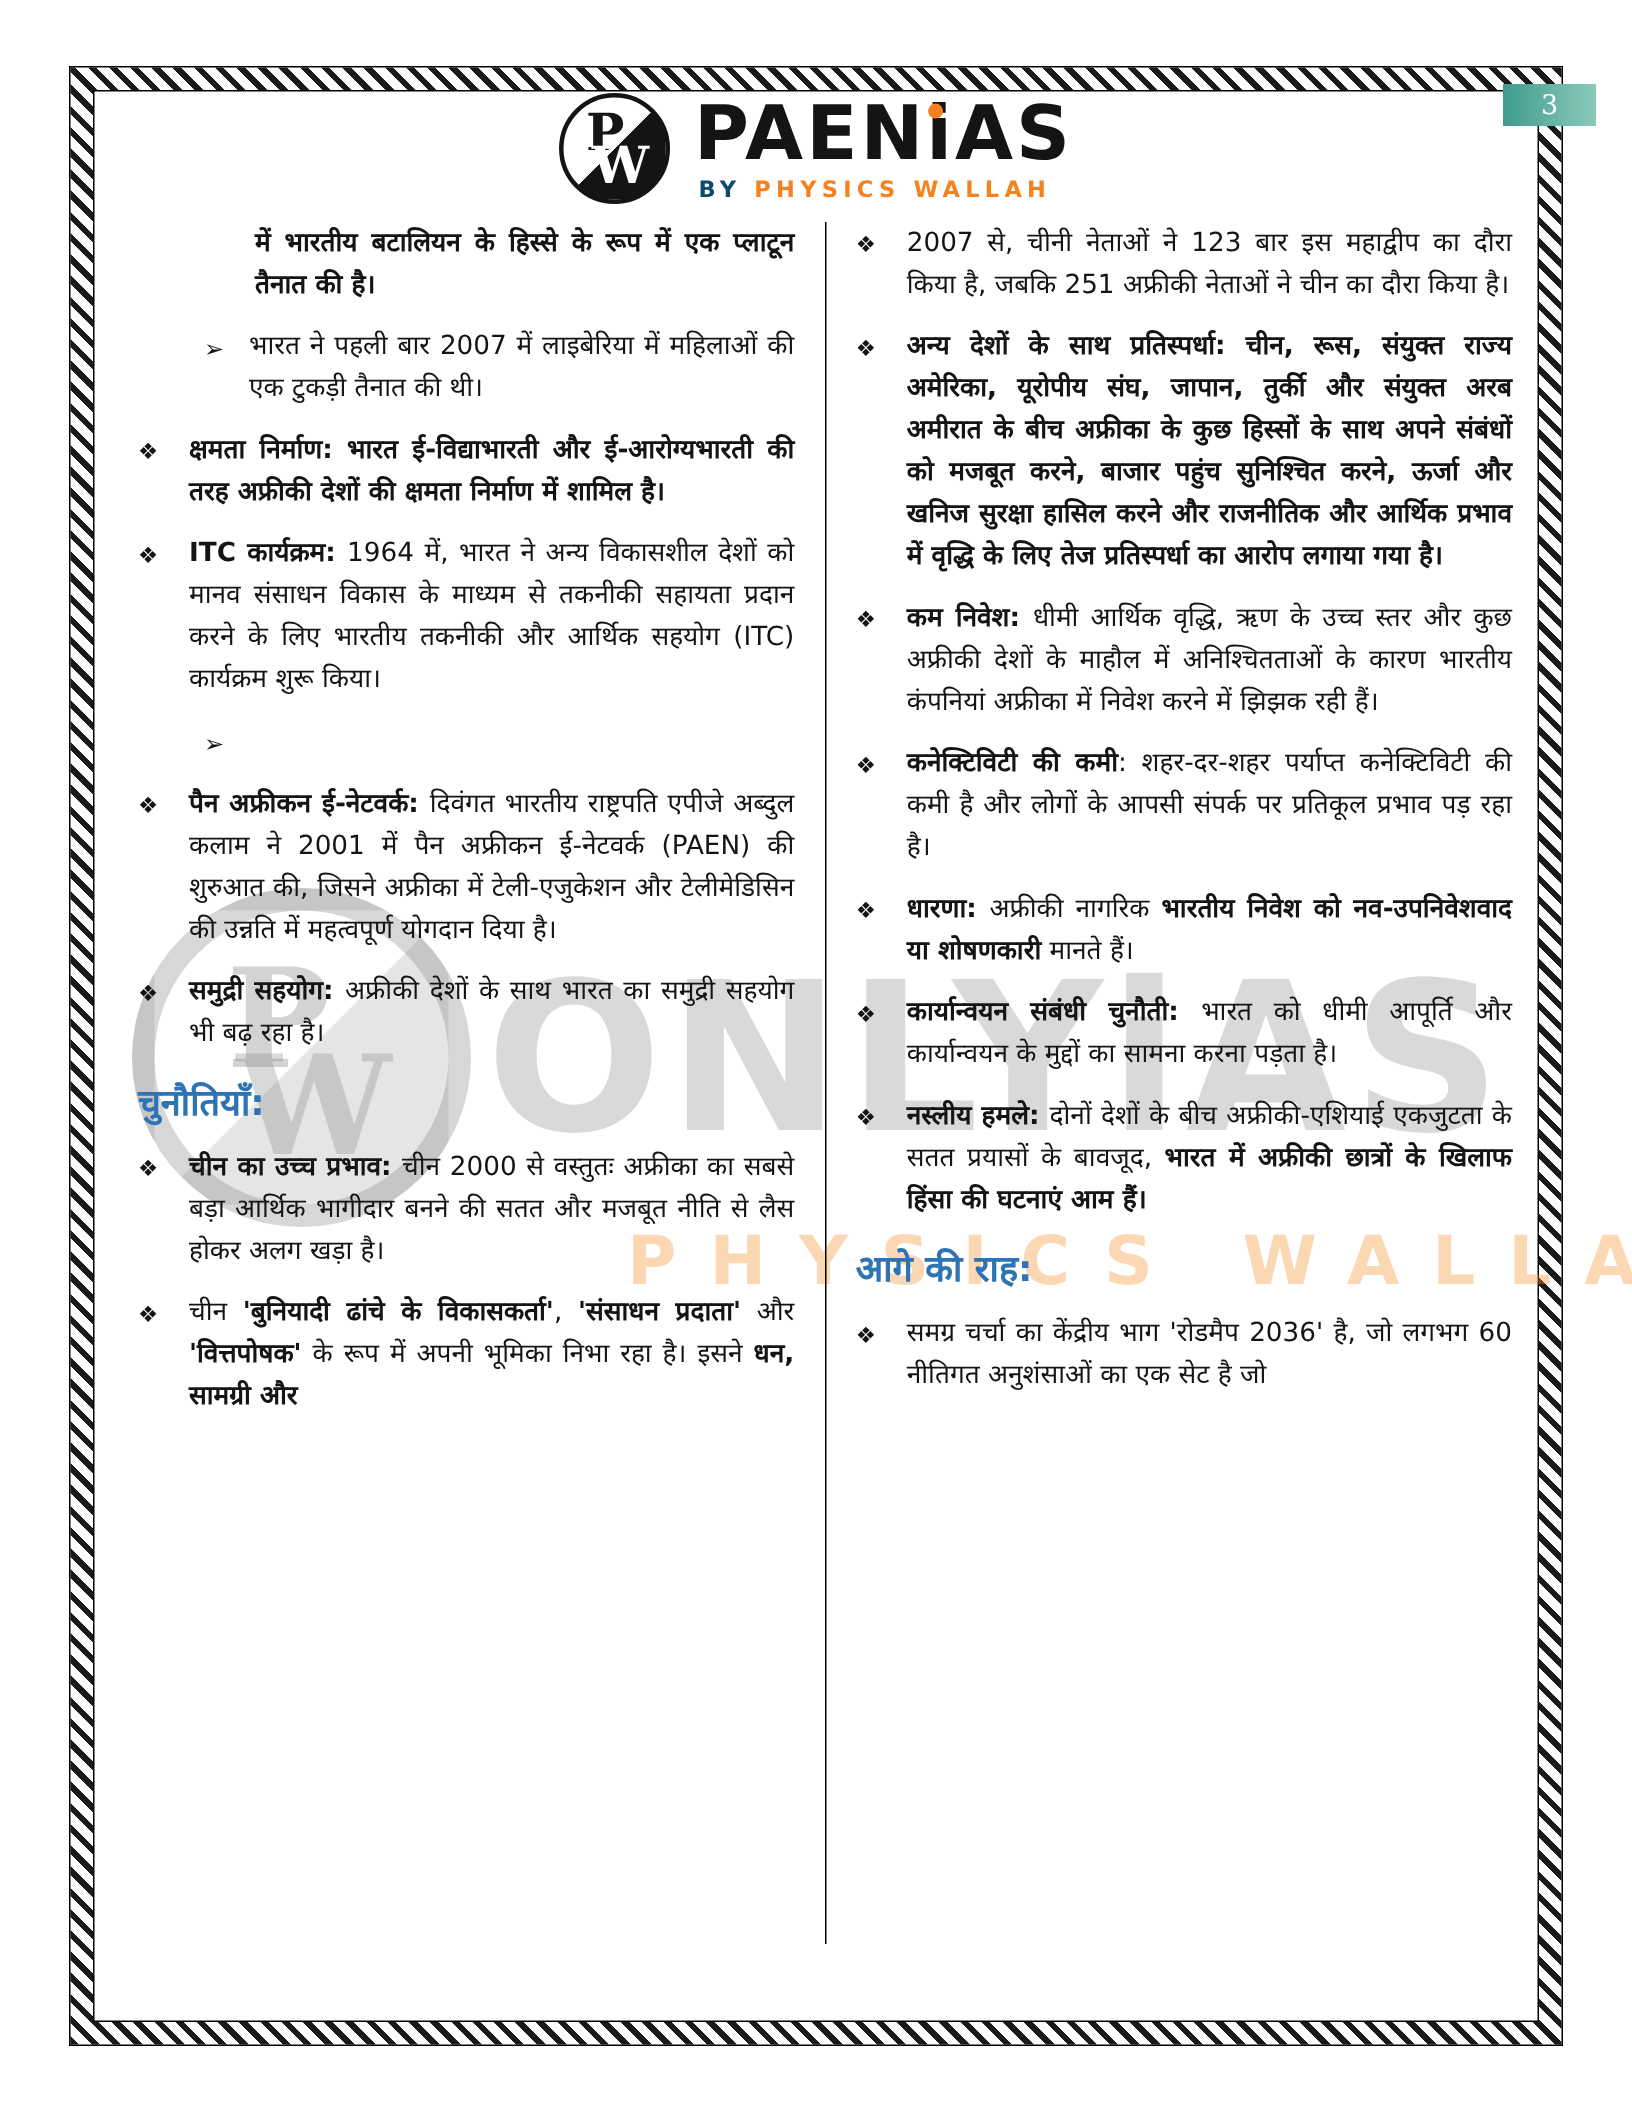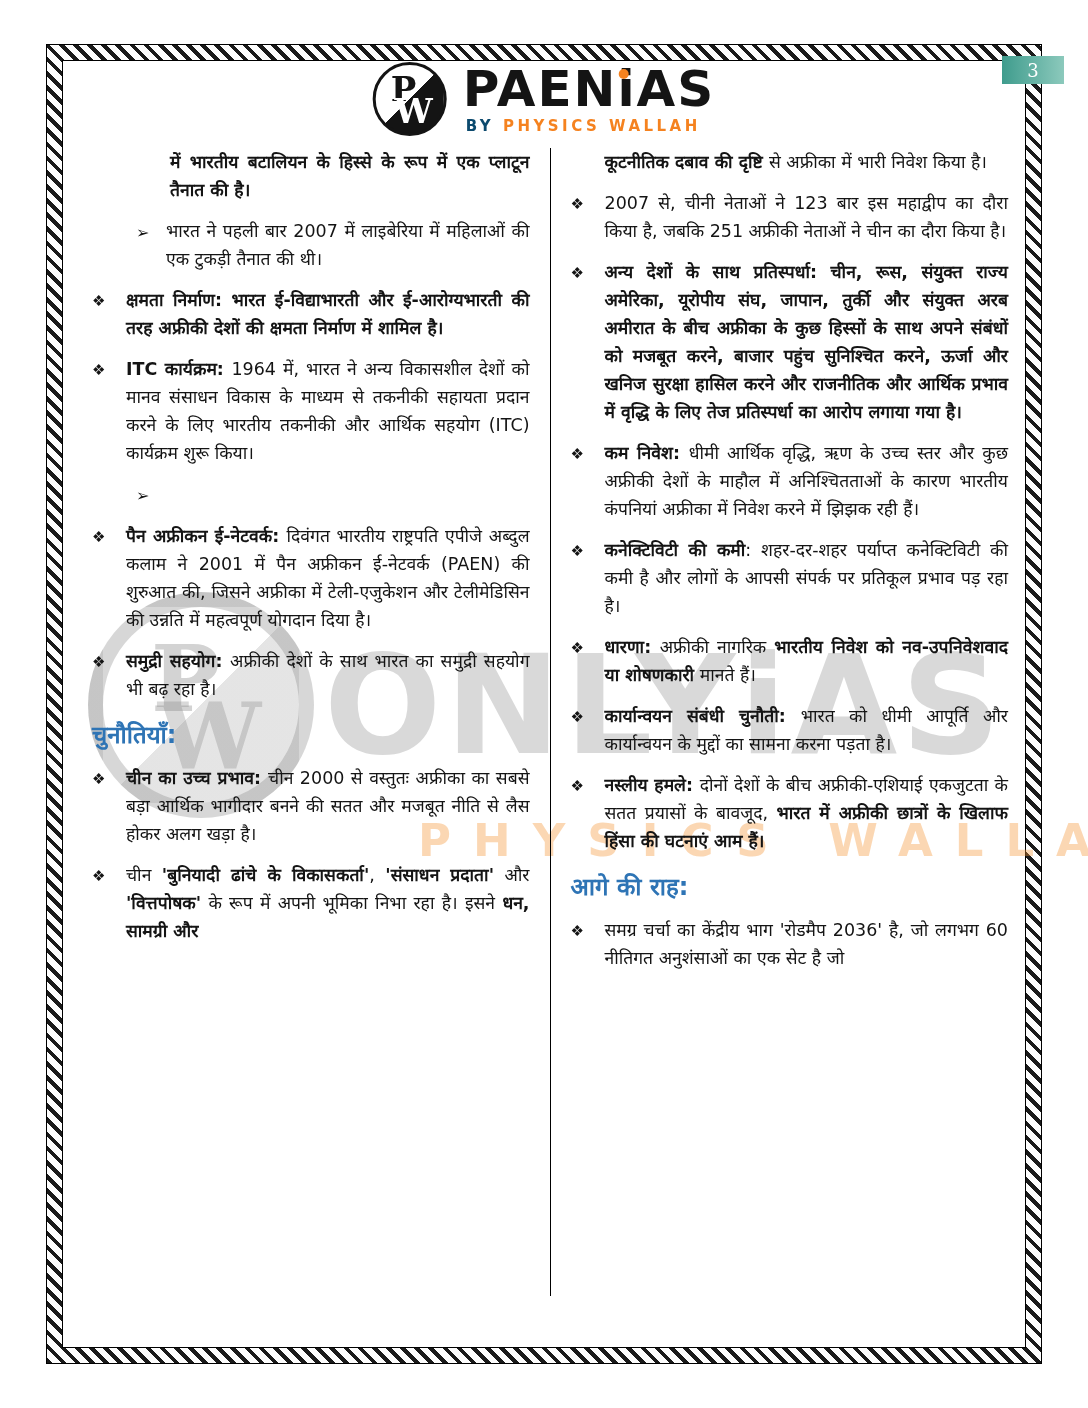--- a/index.html
+++ b/index.html
@@ -142,23 +142,20 @@
       <div class="item bullet">
         <span class="marker">❖</span>
         <span class="text"><span class="seg bold">चीन का उच्च प्रभाव: </span><span class="seg">चीन 2000 से वस्तुतः अफ्रीका का सबसे बड़ा आर्थिक भागीदार बनने की सतत और मजबूत नीति से लैस होकर अलग खड़ा है।</span></span>
       </div>
       <div class="item bullet">
         <span class="marker">❖</span>
         <span class="text"><span class="seg">चीन </span><span class="seg bold">'बुनियादी ढांचे के विकासकर्ता'</span><span class="seg">, </span><span class="seg bold">'संसाधन प्रदाता'</span><span class="seg"> और </span><span class="seg bold">'वित्तपोषक'</span><span class="seg"> के रूप में अपनी भूमिका निभा रहा है। इसने </span><span class="seg bold">धन, सामग्री और</span></span>
       </div>
     </div>
   <div class="col col-right">
-      <div class="item cont-bullet">
-        <span class="text"><span class="seg bold">कूटनीतिक दबाव की दृष्टि </span><span class="seg">से अफ्रीका में भारी निवेश किया है।</span></span>
-      </div>
       <div class="item bullet">
         <span class="marker">❖</span>
         <span class="text"><span class="seg">2007 से, चीनी नेताओं ने 123 बार इस महाद्वीप का दौरा किया है, जबकि 251 अफ्रीकी नेताओं ने चीन का दौरा किया है।</span></span>
       </div>
       <div class="item bullet">
         <span class="marker">❖</span>
         <span class="text"><span class="seg bold">अन्य देशों के साथ प्रतिस्पर्धा: </span><span class="seg bold">चीन, रूस, संयुक्त राज्य अमेरिका, यूरोपीय संघ, जापान, तुर्की और संयुक्त अरब अमीरात के बीच अफ्रीका के कुछ हिस्सों के साथ अपने संबंधों को मजबूत करने, बाजार पहुंच सुनिश्चित करने, ऊर्जा और खनिज सुरक्षा हासिल करने और राजनीतिक और आर्थिक प्रभाव में वृद्धि के लिए तेज प्रतिस्पर्धा का आरोप लगाया गया है।</span></span>
       </div>
       <div class="item bullet">
         <span class="marker">❖</span>

